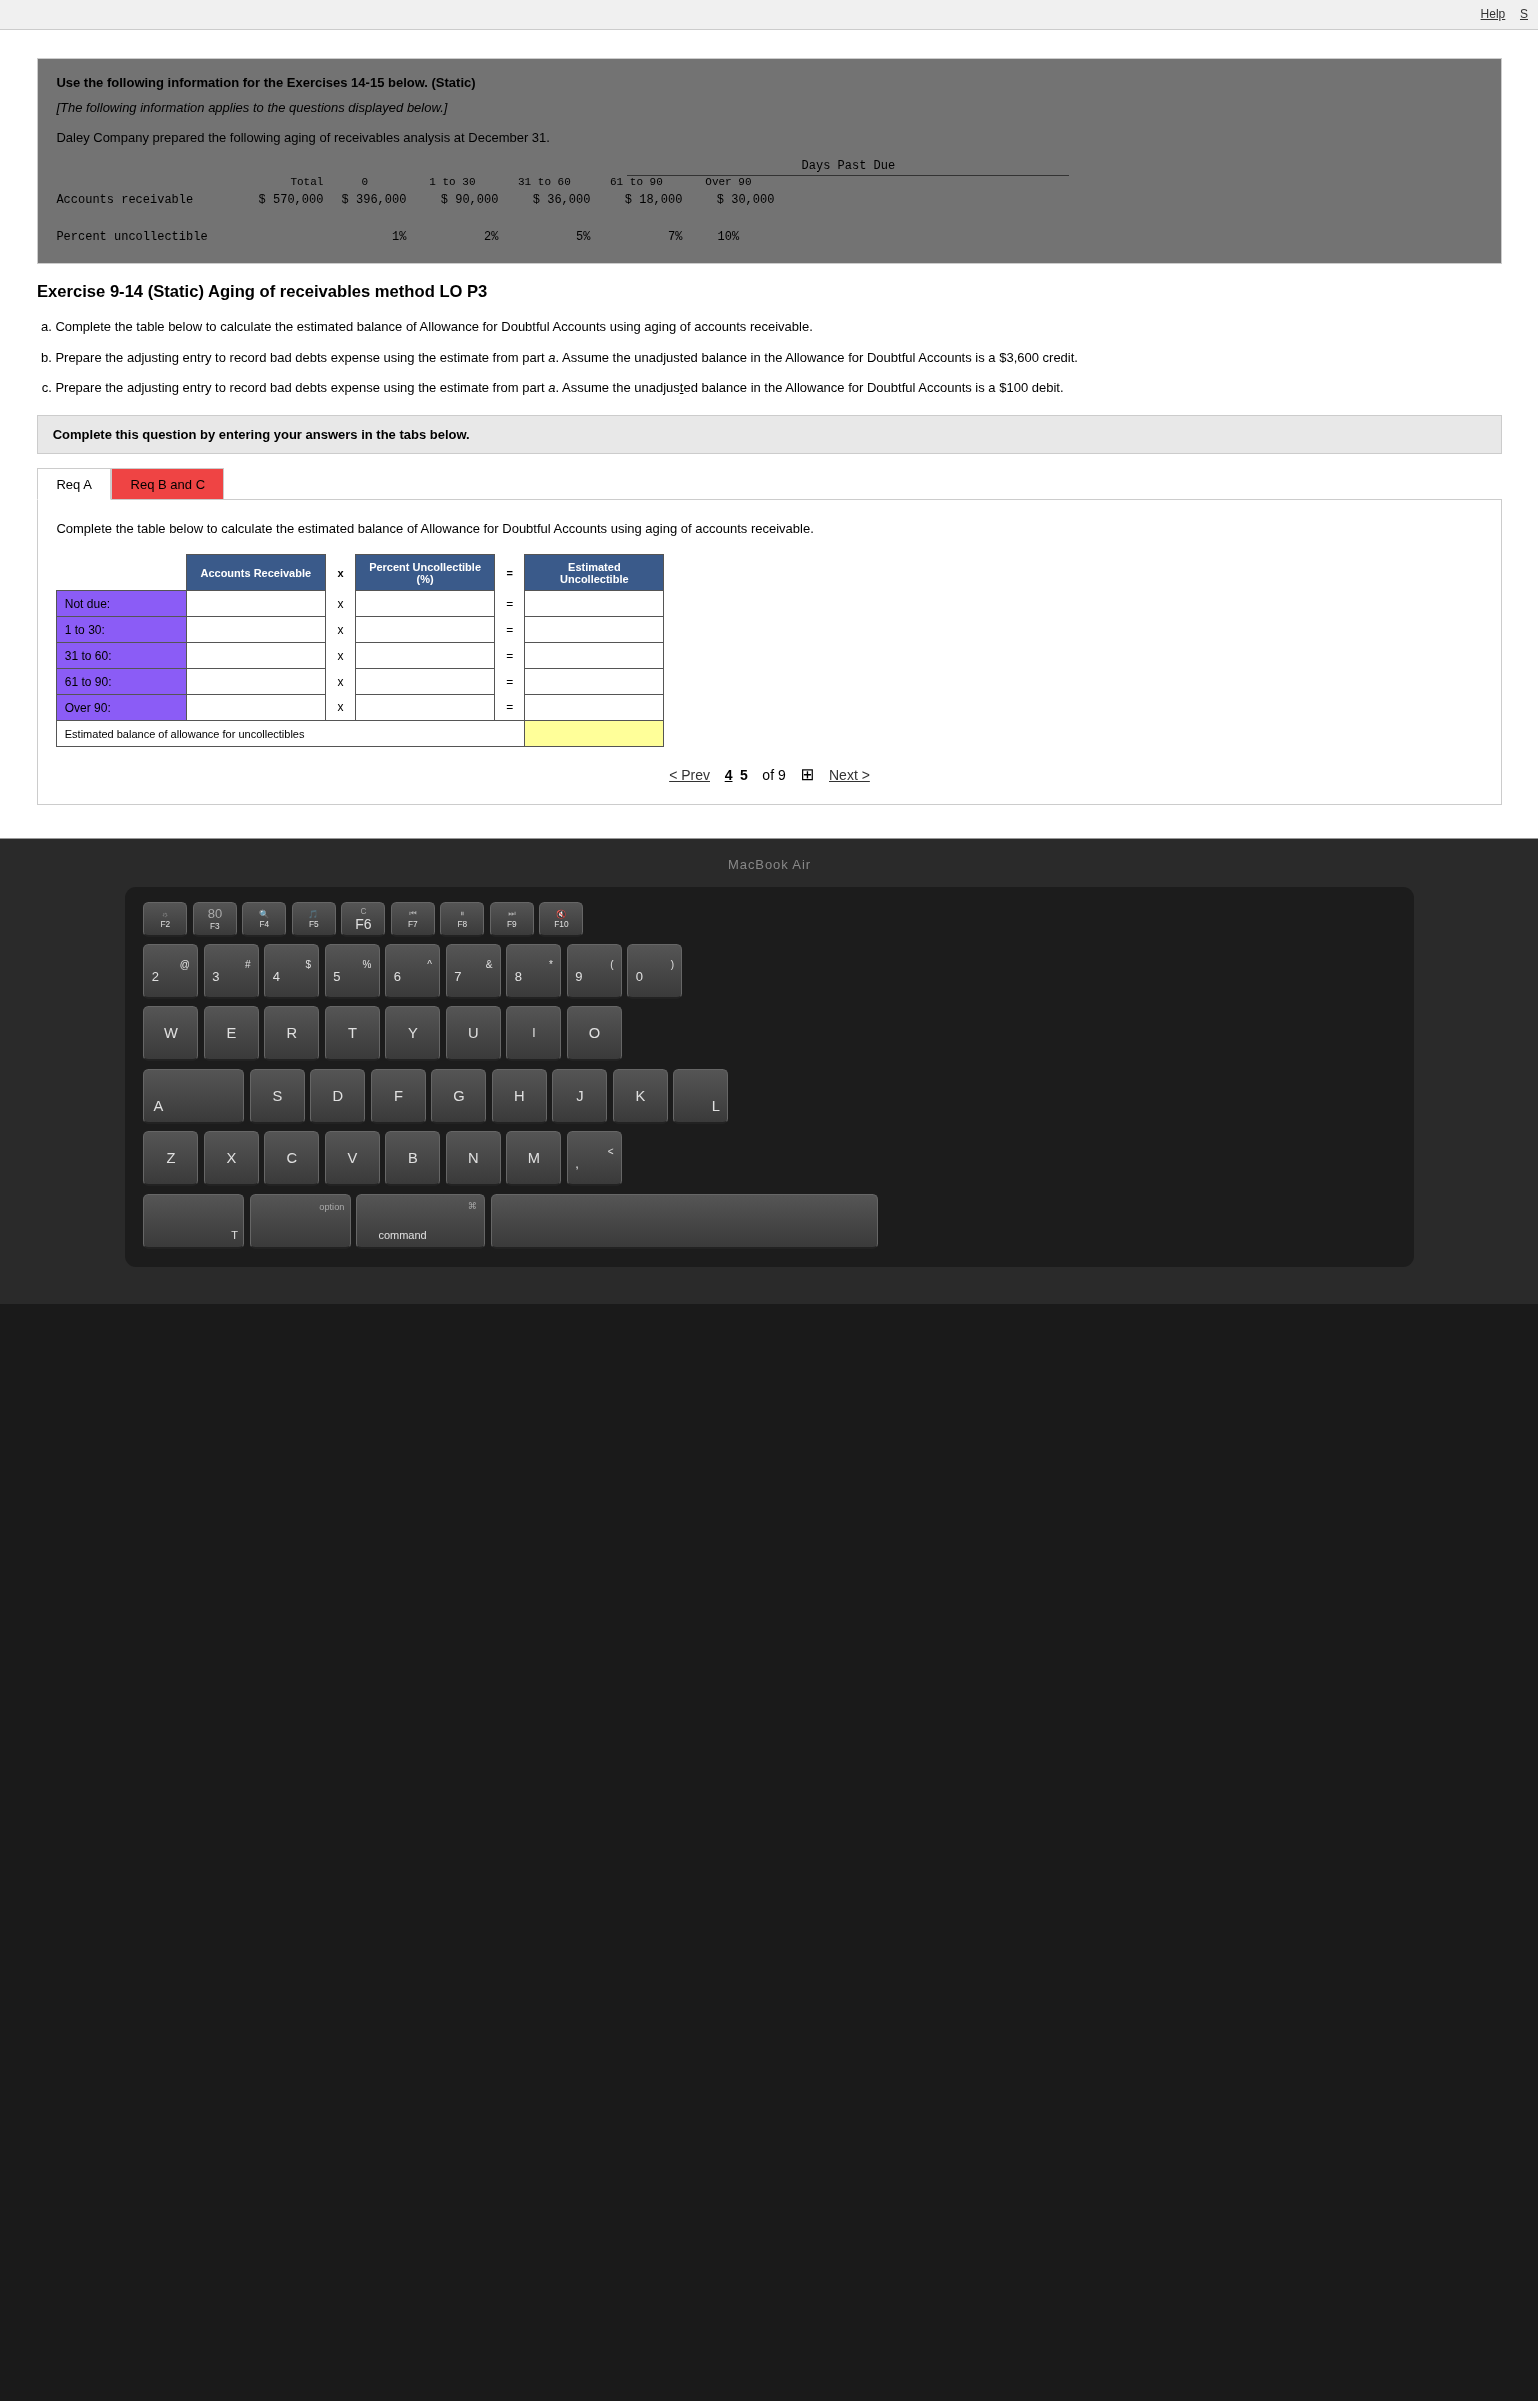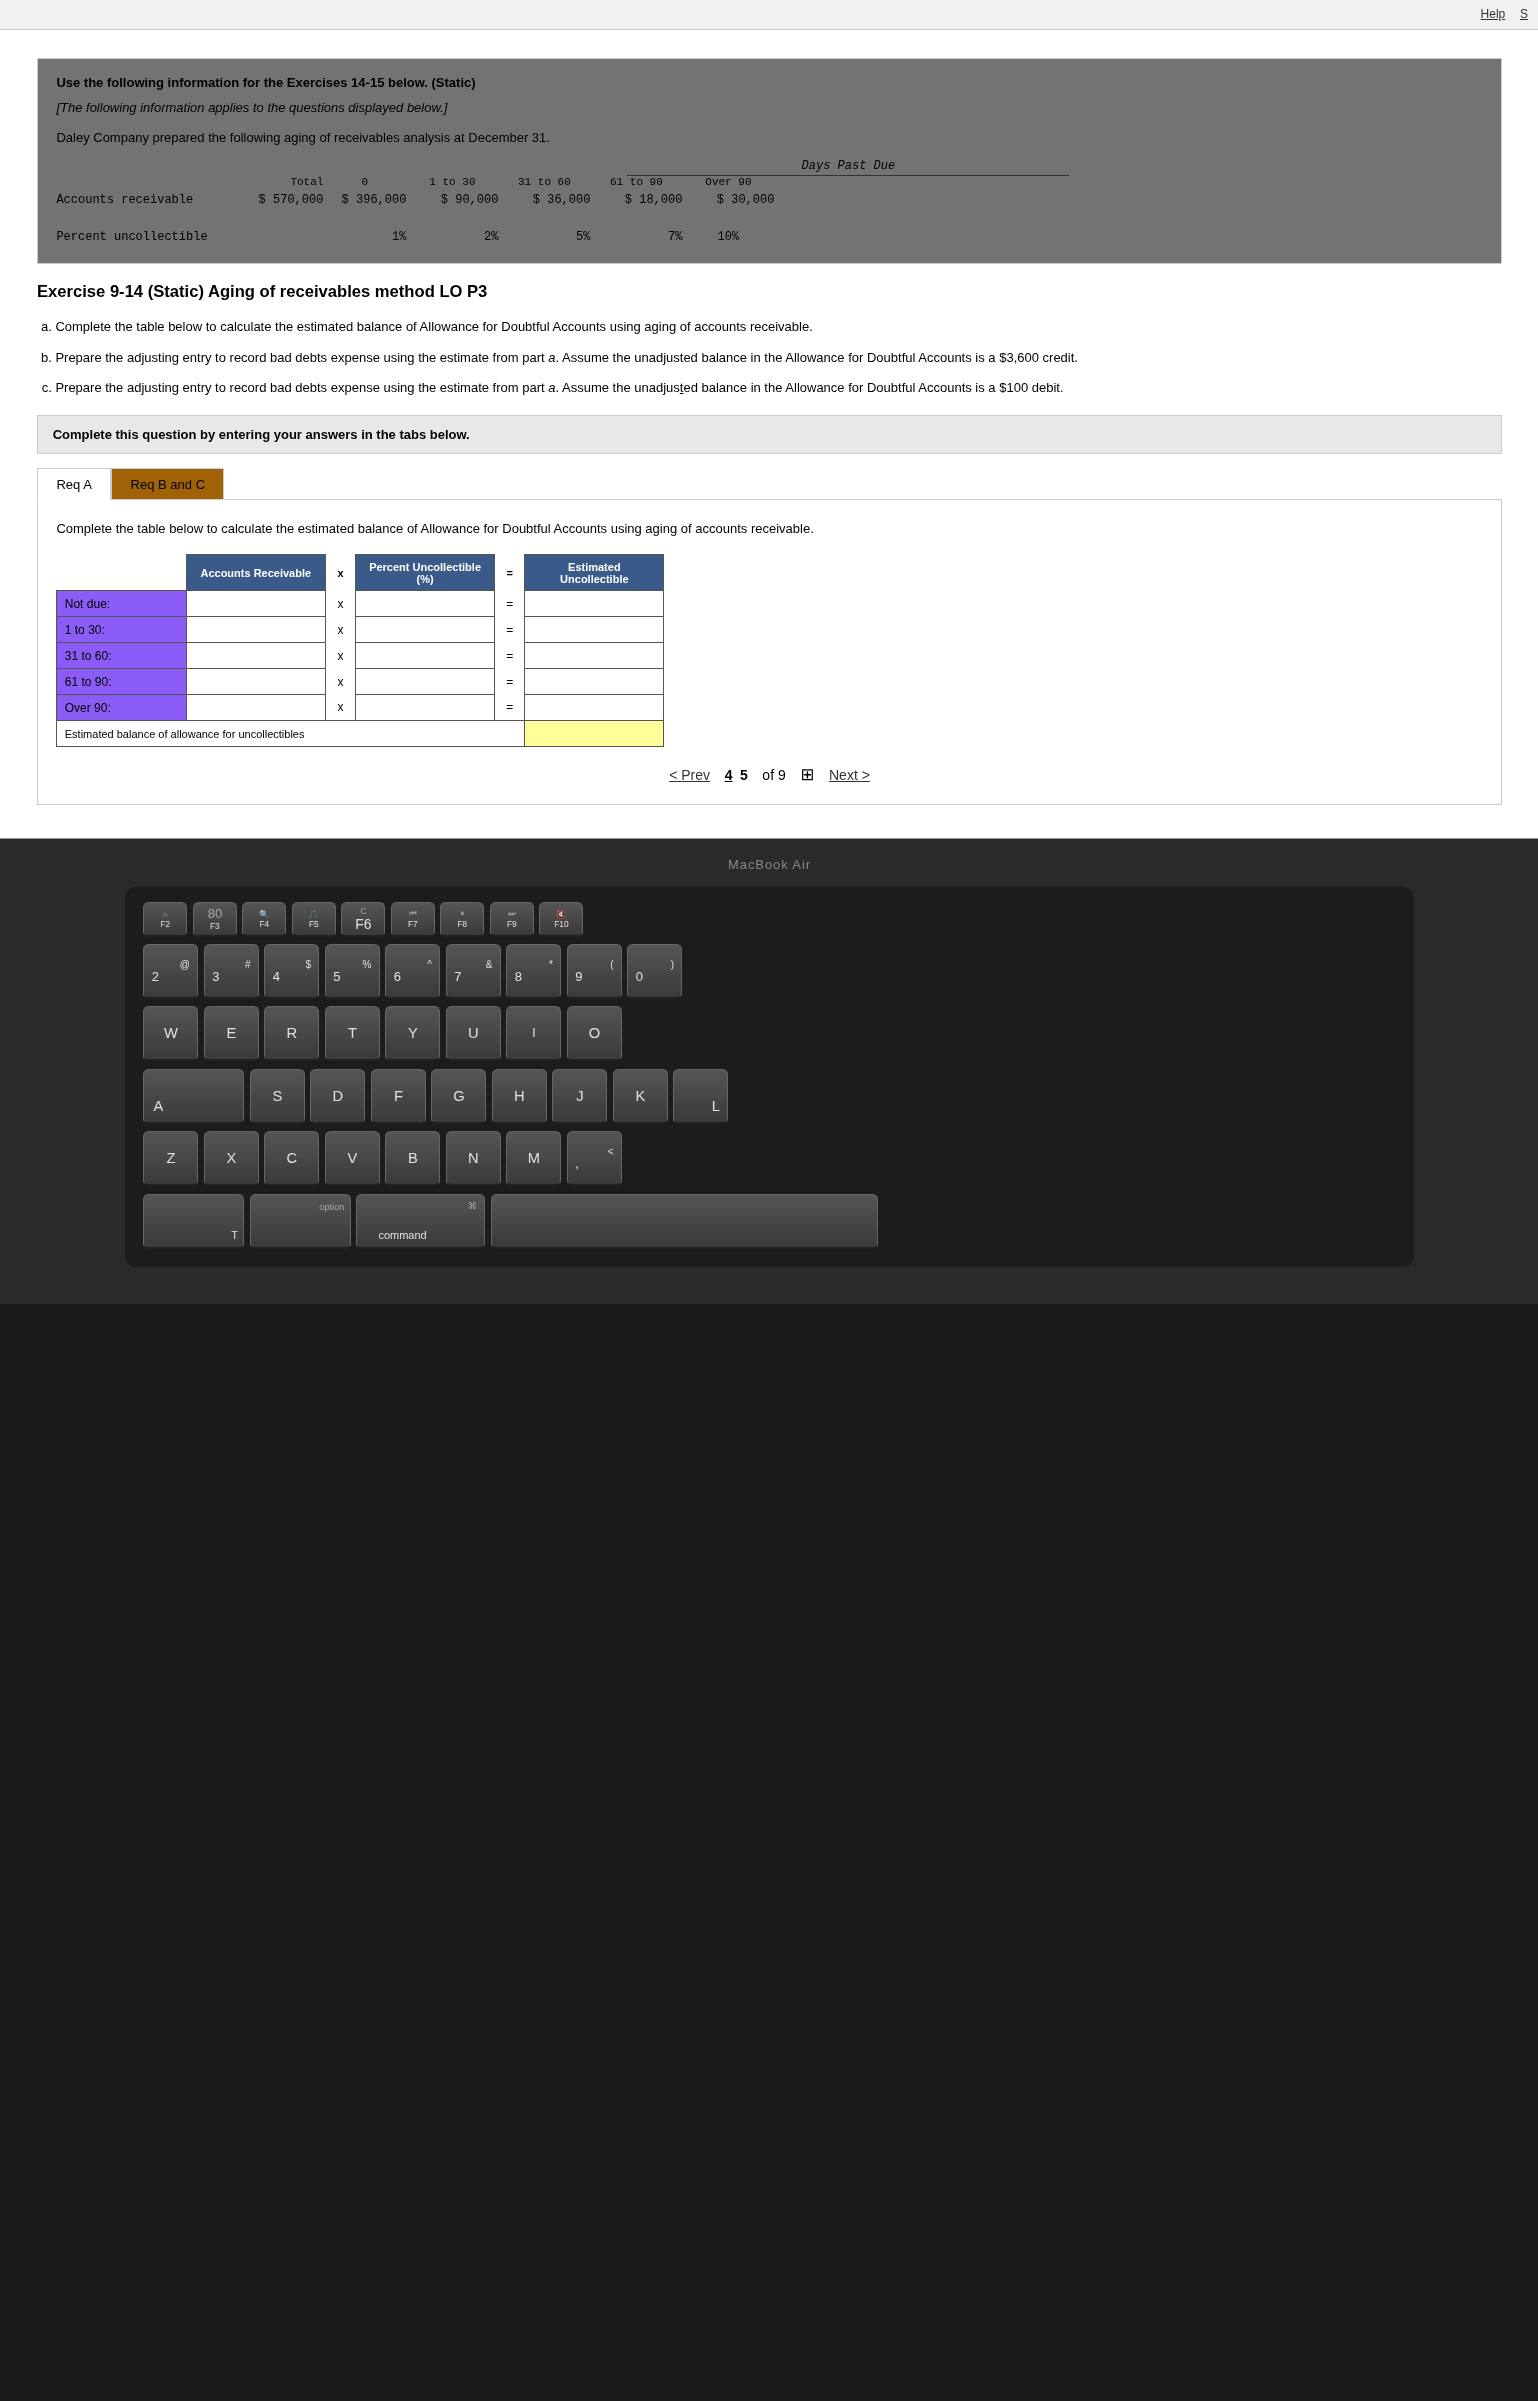--- a/index.html
+++ b/index.html
@@ -112,21 +112,21 @@
     
     .tabs-row {
       display: flex;
       gap: 0;
       margin-bottom: 0;
     }
 
     .tab {
       padding: 7.4px 18.4px;
       border: 0.9px solid #ccc;
-      background: #a16207;
+      background: #ef4444;
       font-size: 13px;
       cursor: pointer;
       border-bottom: none;
     }
 
     .tab.active {
       background: #fff;
       border-bottom: 0.9px solid #fff;
       margin-bottom: -0.9px;
       z-index: 1;
@@ -323,21 +323,21 @@
 </div>
 
 <div class="content-area">
 
   <div class="info-block">
     <p class="bold-line">Use the following information for the Exercises 14-15 below. (Static)</p>
     <p class="italic-line">[The following information applies to the questions displayed below.]</p>
     <p>Daley Company prepared the following aging of receivables analysis at December 31.</p>
 
     <div class="aging-table-wrapper">
-      <div class="header-row" style="display:flex; margin-left:258px; margin-bottom:0;font-style:italic;">
+      <div class="header-row" style="display:flex; margin-left:258px; margin-bottom:0;">
         <div style="width:313px;"></div>
         <div style="text-align:center; width:442px; font-size:12px; border-bottom:0.9px solid #333; padding-bottom:1.8px;">Days Past Due</div>
       </div>
       <div class="header-row" style="display:flex; align-items:baseline; margin-bottom:1.8px;">
         <div class="aging-label"></div>
         <div style="width:83px; text-align:right; font-size:11px;">Total</div>
         <div style="width:83px; text-align:center; font-size:11px;">0</div>
         <div style="width:92px; text-align:center; font-size:11px;">1 to 30</div>
         <div style="width:92px; text-align:center; font-size:11px;">31 to 60</div>
         <div style="width:92px; text-align:center; font-size:11px;">61 to 90</div>

